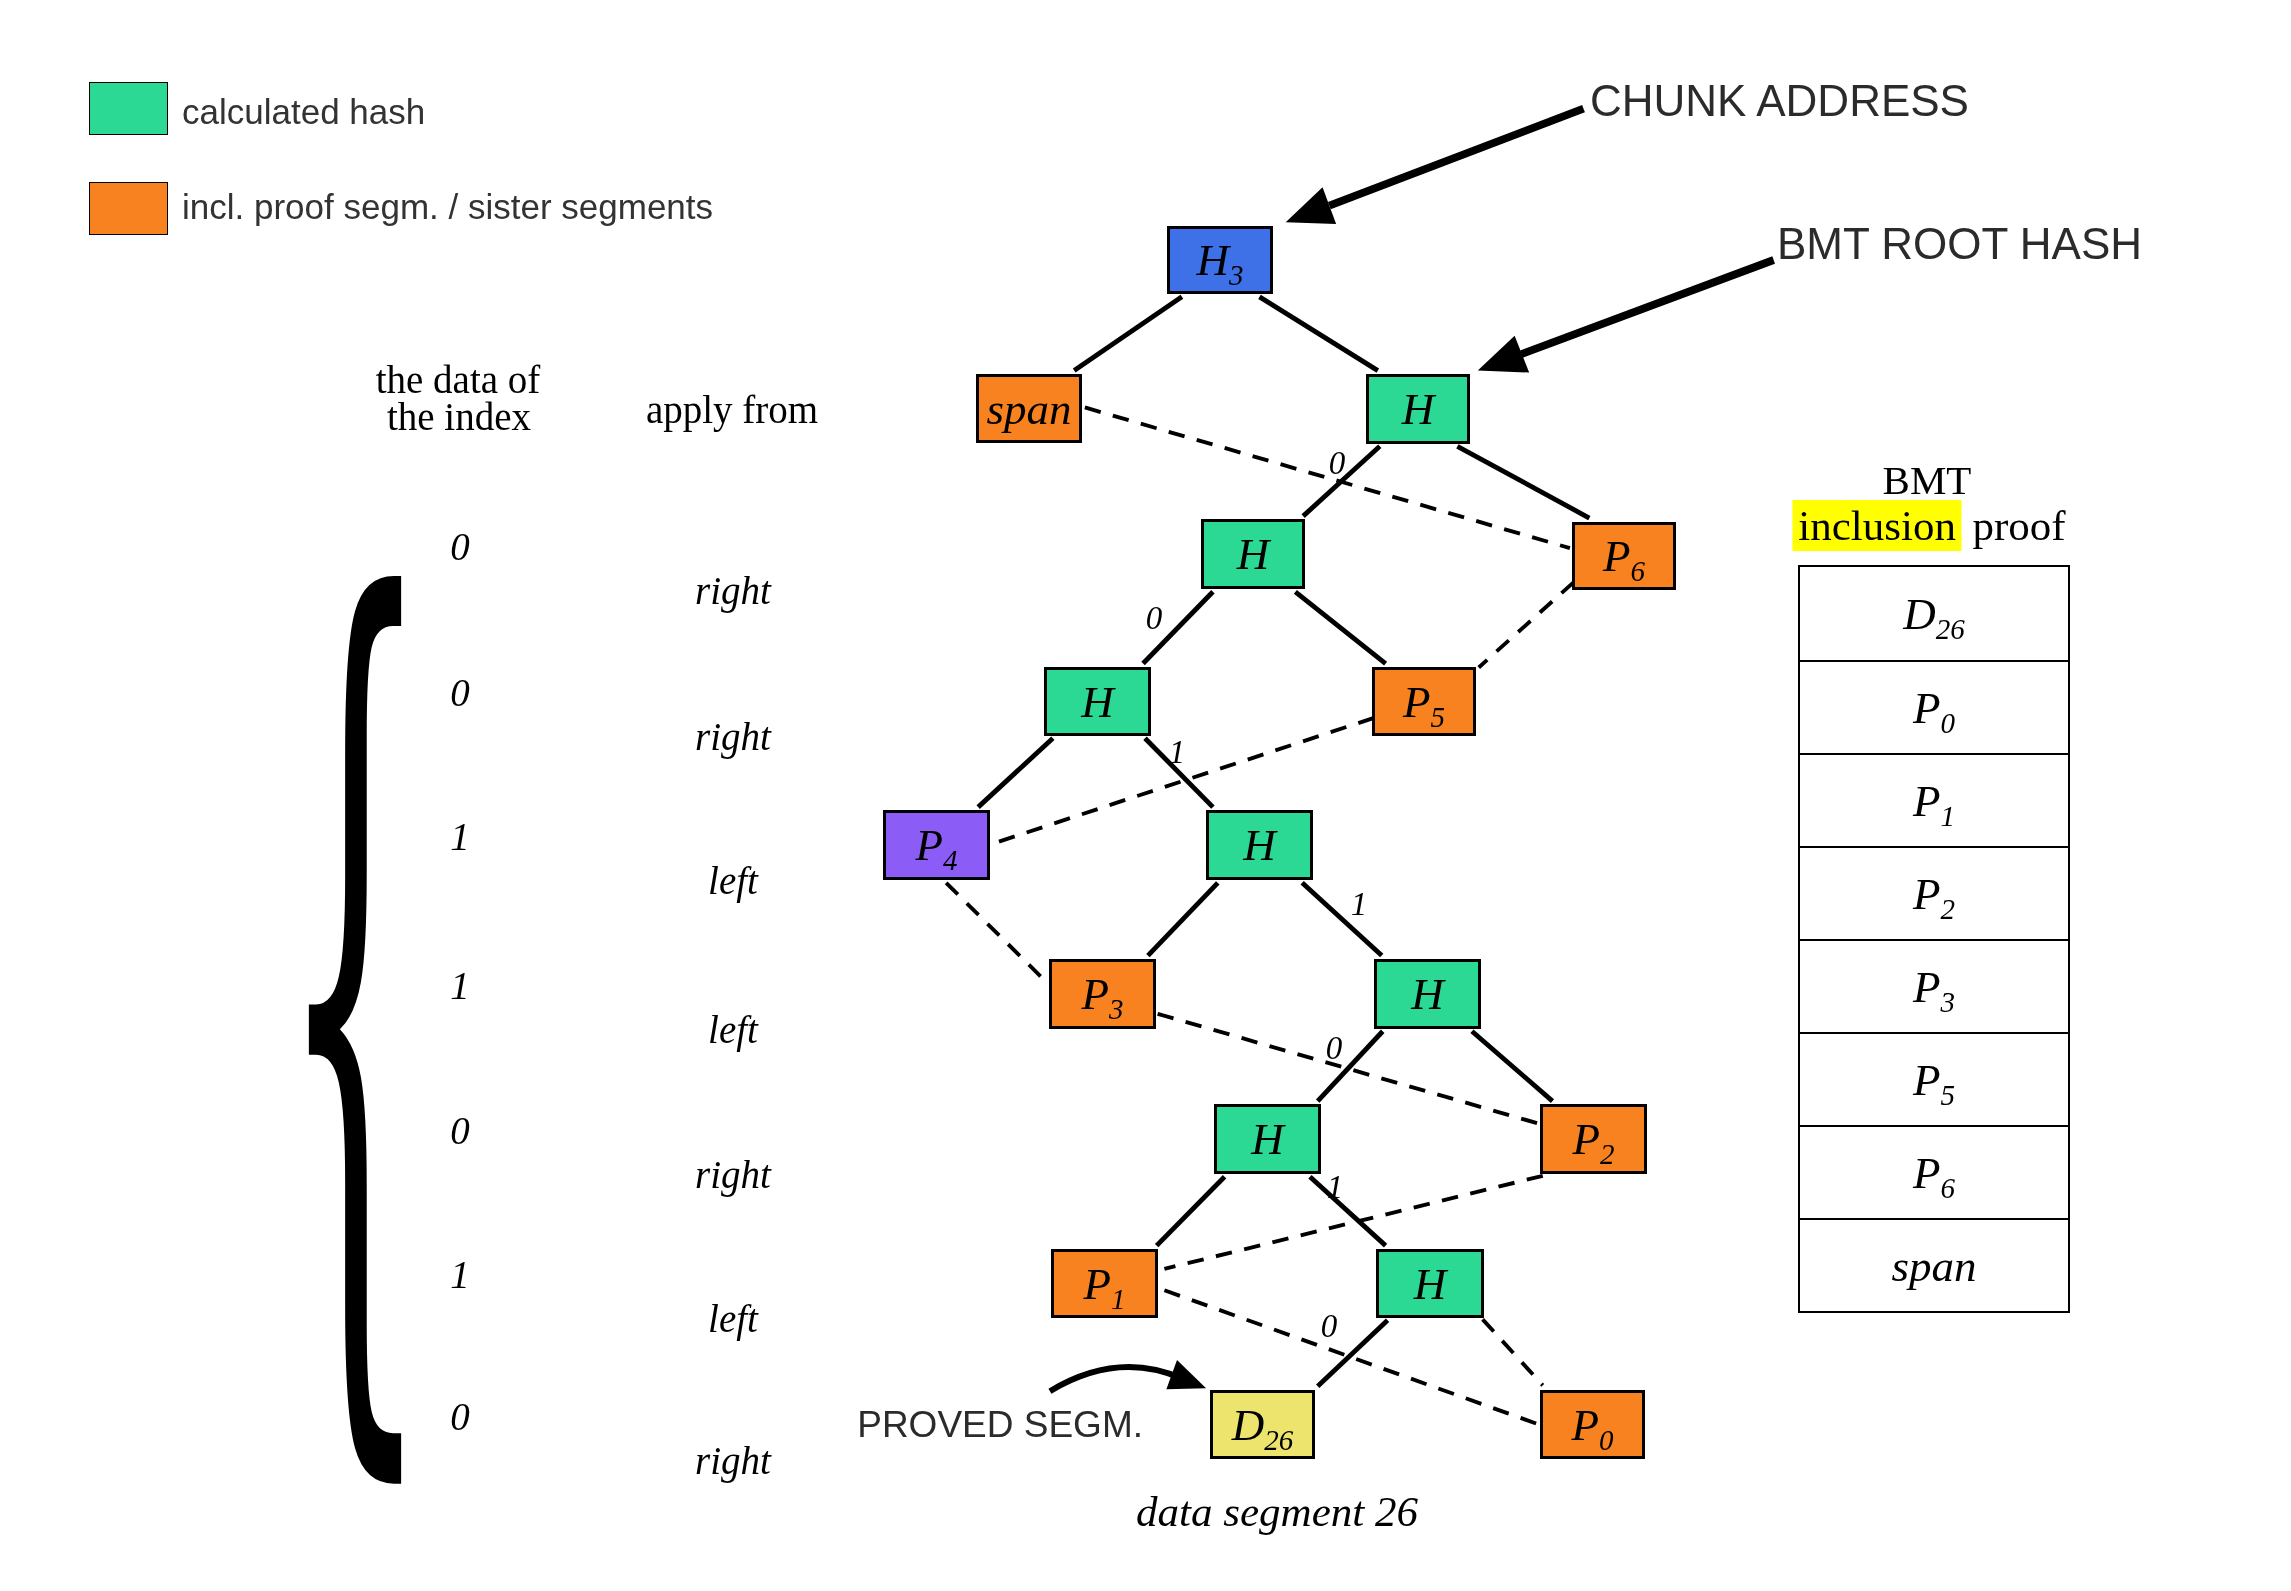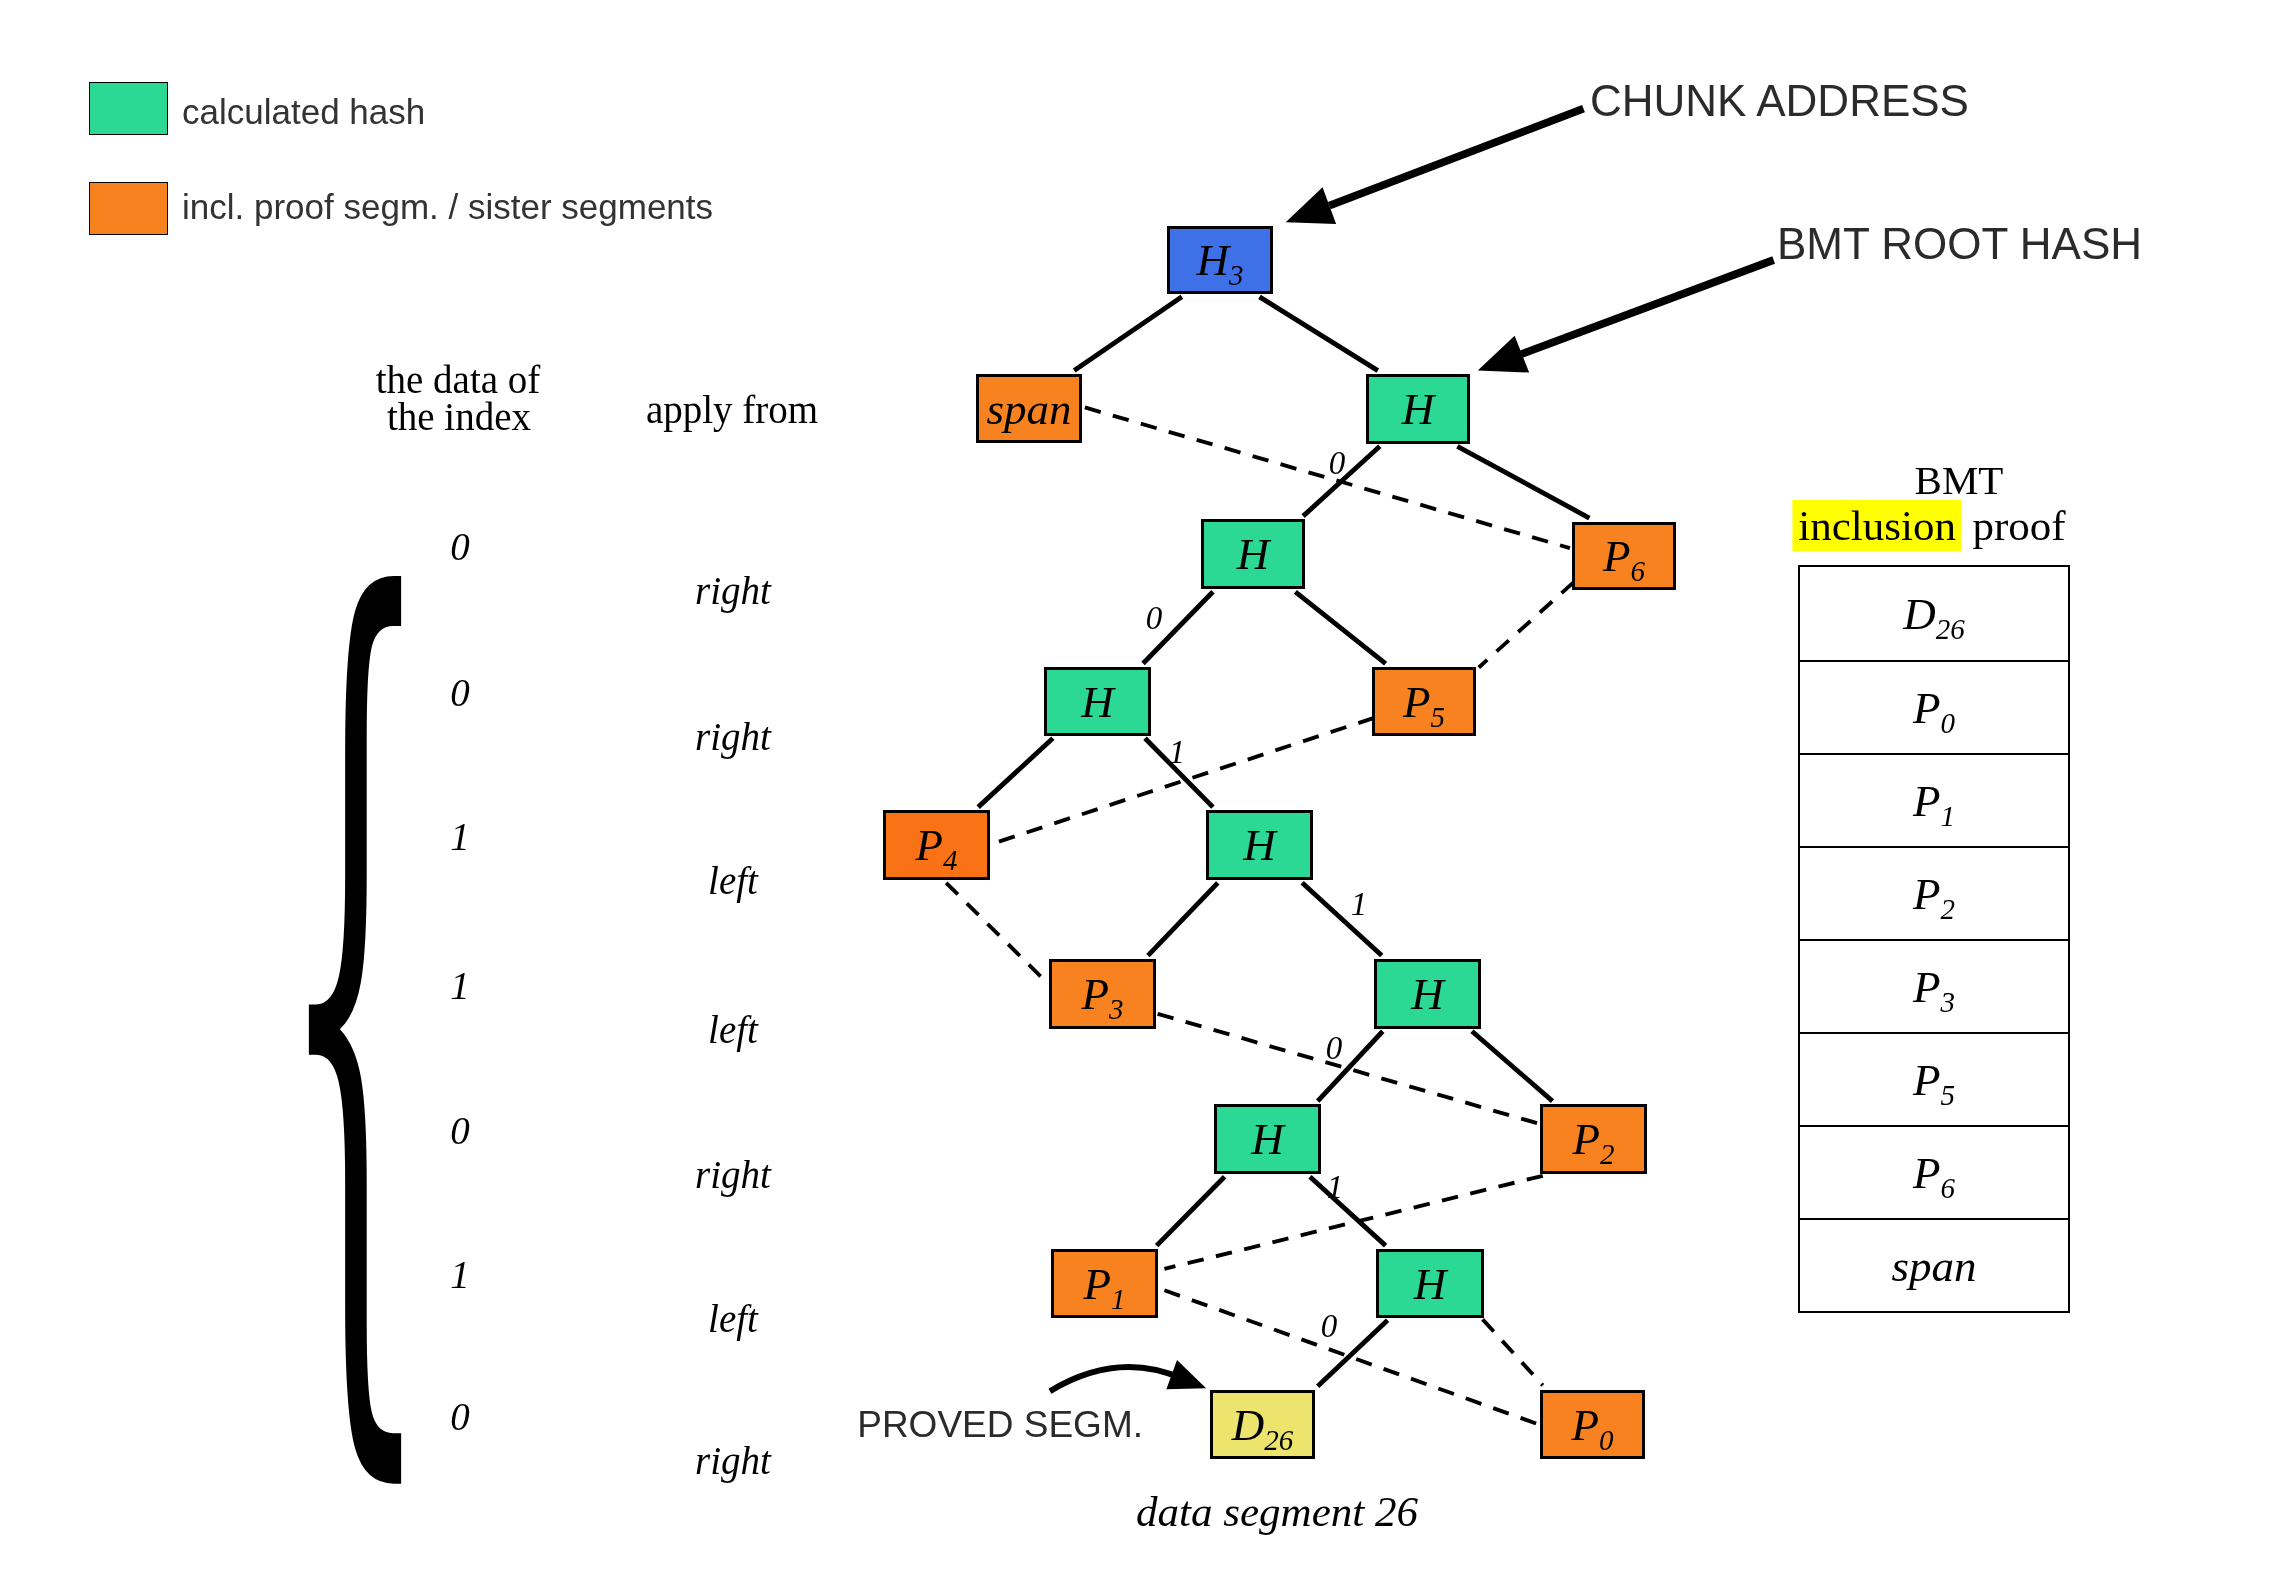--- a/index.html
+++ b/index.html
@@ -24,21 +24,21 @@
   .brace{position:absolute;font-family:"DejaVu Serif","Liberation Serif",serif;font-size:281px;color:#000;
          transform:translate(-50%,-50%) scale(0.85,3.5);line-height:281px;}
   .provedsegm{position:absolute;font-family:"Liberation Sans",sans-serif;font-size:37px;color:#2b2b2b;white-space:nowrap;transform:translate(-100%,-50%);}
   .datacaption{position:absolute;font-style:italic;font-size:43px;color:#000;transform:translate(-50%,0);white-space:nowrap;}
   
   #proof-table{position:absolute;border:2.9px solid #000;box-sizing:border-box;background:#fff;}
   .prow{width:100%;box-sizing:border-box;display:flex;align-items:center;justify-content:center;
         font-size:45px;font-style:italic;color:#000;}
   .prow + .prow{border-top:2.9px solid #000;}
   .prow sub{font-size:29px;font-style:italic;line-height:0;transform:translateY(5.8px);}
-  .table-title1{position:absolute;font-size:41px;color:#000;transform:translate(-50%,0);margin-left:32px;}
+  .table-title1{position:absolute;font-size:41px;color:#000;transform:translate(-50%,0);}
   .table-title2{position:absolute;font-size:43px;color:#000;transform:translate(-50%,0);white-space:nowrap;}
   .hl{background:#ffff00;padding:1.9px 5.8px;}
   svg{position:absolute;left:0;top:0;}
 </style>
 </head>
 <body>
 
 <div id="stage">
 
   <svg id="edge-layer" width="2291" height="1591" viewBox="0 0 2361 1640">
@@ -148,21 +148,21 @@
       </div>
       <div class="node" style="left: 1572px; top: 522px; width: 104px; height: 68px; background: rgb(248, 130, 31);">
         <span>P<sub>6</sub></span>
       </div>
       <div class="node" style="left: 1044px; top: 667px; width: 107px; height: 69px; background: rgb(43, 216, 148);">
         <span>H</span>
       </div>
       <div class="node" style="left: 1372px; top: 667px; width: 104px; height: 69px; background: rgb(248, 130, 31);">
         <span>P<sub>5</sub></span>
       </div>
-      <div class="node" style="left: 883px; top: 810px; width: 107px; height: 70px; background: #f97316;">
+      <div class="node" style="left: 883px; top: 810px; width: 107px; height: 70px; background: #8b5cf6;">
         <span>P<sub>4</sub></span>
       </div>
       <div class="node" style="left: 1206px; top: 810px; width: 107px; height: 70px; background: rgb(43, 216, 148);">
         <span>H</span>
       </div>
       <div class="node" style="left: 1049px; top: 959px; width: 107px; height: 70px; background: rgb(248, 130, 31);">
         <span>P<sub>3</sub></span>
       </div>
       <div class="node" style="left: 1374px; top: 959px; width: 107px; height: 70px; background: rgb(43, 216, 148);">
         <span>H</span>

